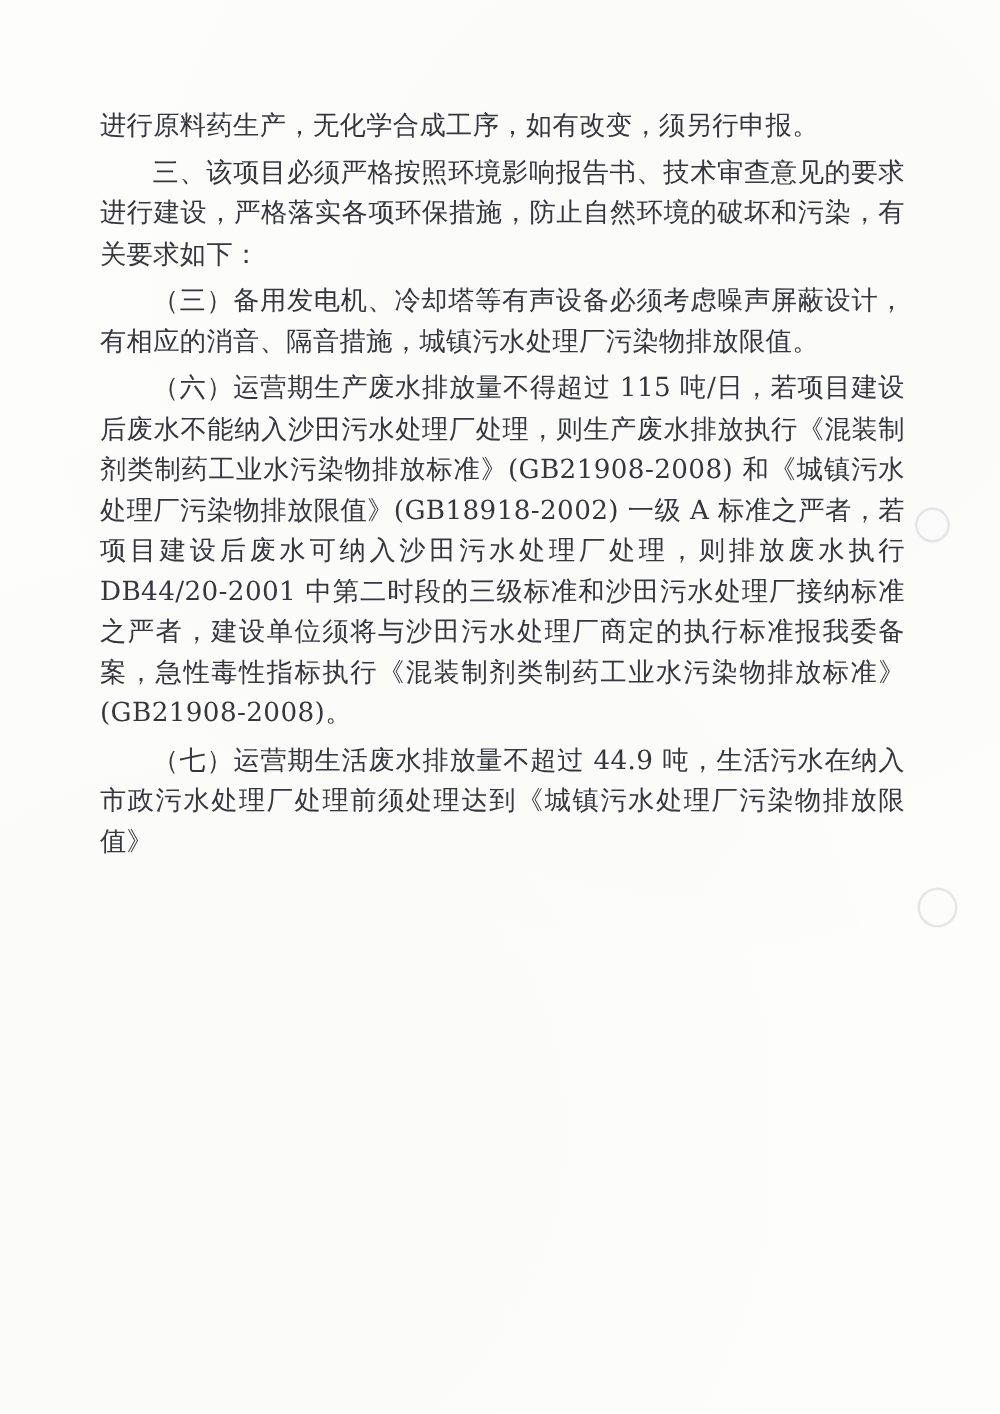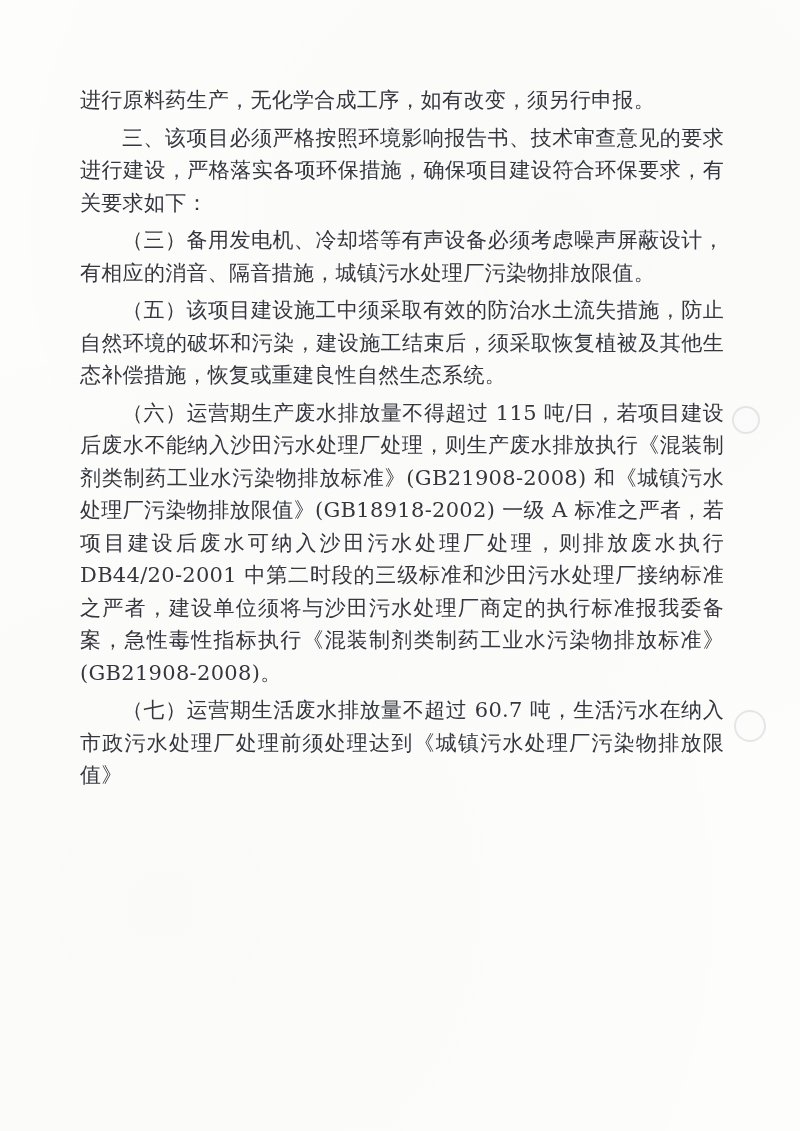--- a/index.html
+++ b/index.html
@@ -54,23 +54,22 @@
     height: 28px;
   }
 </style>
 </head>
 <body>
 
 <div class="page">
 
   <div class="text-block">
     <p class="para">进行原料药生产，无化学合成工序，如有改变，须另行申报。</p>
-    <p class="para indent">三、该项目必须严格按照环境影响报告书、技术审查意见的要求进行建设，严格落实各项环保措施，确保项目建设符合环保要求，有关要求如下：</p>
+    <p class="para indent">三、该项目必须严格按照环境影响报告书、技术审查意见的要求进行建设，严格落实各项环保措施，防止自然环境的破坏和污染，有关要求如下：</p>
     <p class="para indent">（三）备用发电机、冷却塔等有声设备必须考虑噪声屏蔽设计，有相应的消音、隔音措施，城镇污水处理厂污染物排放限值。</p>
-    <p class="para indent">（五）该项目建设施工中须采取有效的防治水土流失措施，防止自然环境的破坏和污染，建设施工结束后，须采取恢复植被及其他生态补偿措施，恢复或重建良性自然生态系统。</p>
     <p class="para indent">（六）运营期生产废水排放量不得超过 115 吨/日，若项目建设后废水不能纳入沙田污水处理厂处理，则生产废水排放执行《混装制剂类制药工业水污染物排放标准》(GB21908-2008) 和《城镇污水处理厂污染物排放限值》(GB18918-2002) 一级 A 标准之严者，若项目建设后废水可纳入沙田污水处理厂处理，则排放废水执行 DB44/20-2001 中第二时段的三级标准和沙田污水处理厂接纳标准之严者，建设单位须将与沙田污水处理厂商定的执行标准报我委备案，急性毒性指标执行《混装制剂类制药工业水污染物排放标准》(GB21908-2008)。</p>
-    <p class="para indent">（七）运营期生活废水排放量不超过 60.7 吨，生活污水在纳入市政污水处理厂处理前须处理达到《城镇污水处理厂污染物排放限值》</p>
+    <p class="para indent">（七）运营期生活废水排放量不超过 44.9 吨，生活污水在纳入市政污水处理厂处理前须处理达到《城镇污水处理厂污染物排放限值》</p>
   </div>
 
   <div class="scan-ring ring-1"></div>
   <div class="scan-ring ring-2"></div>
 
 </div>
 
 </body></html>

